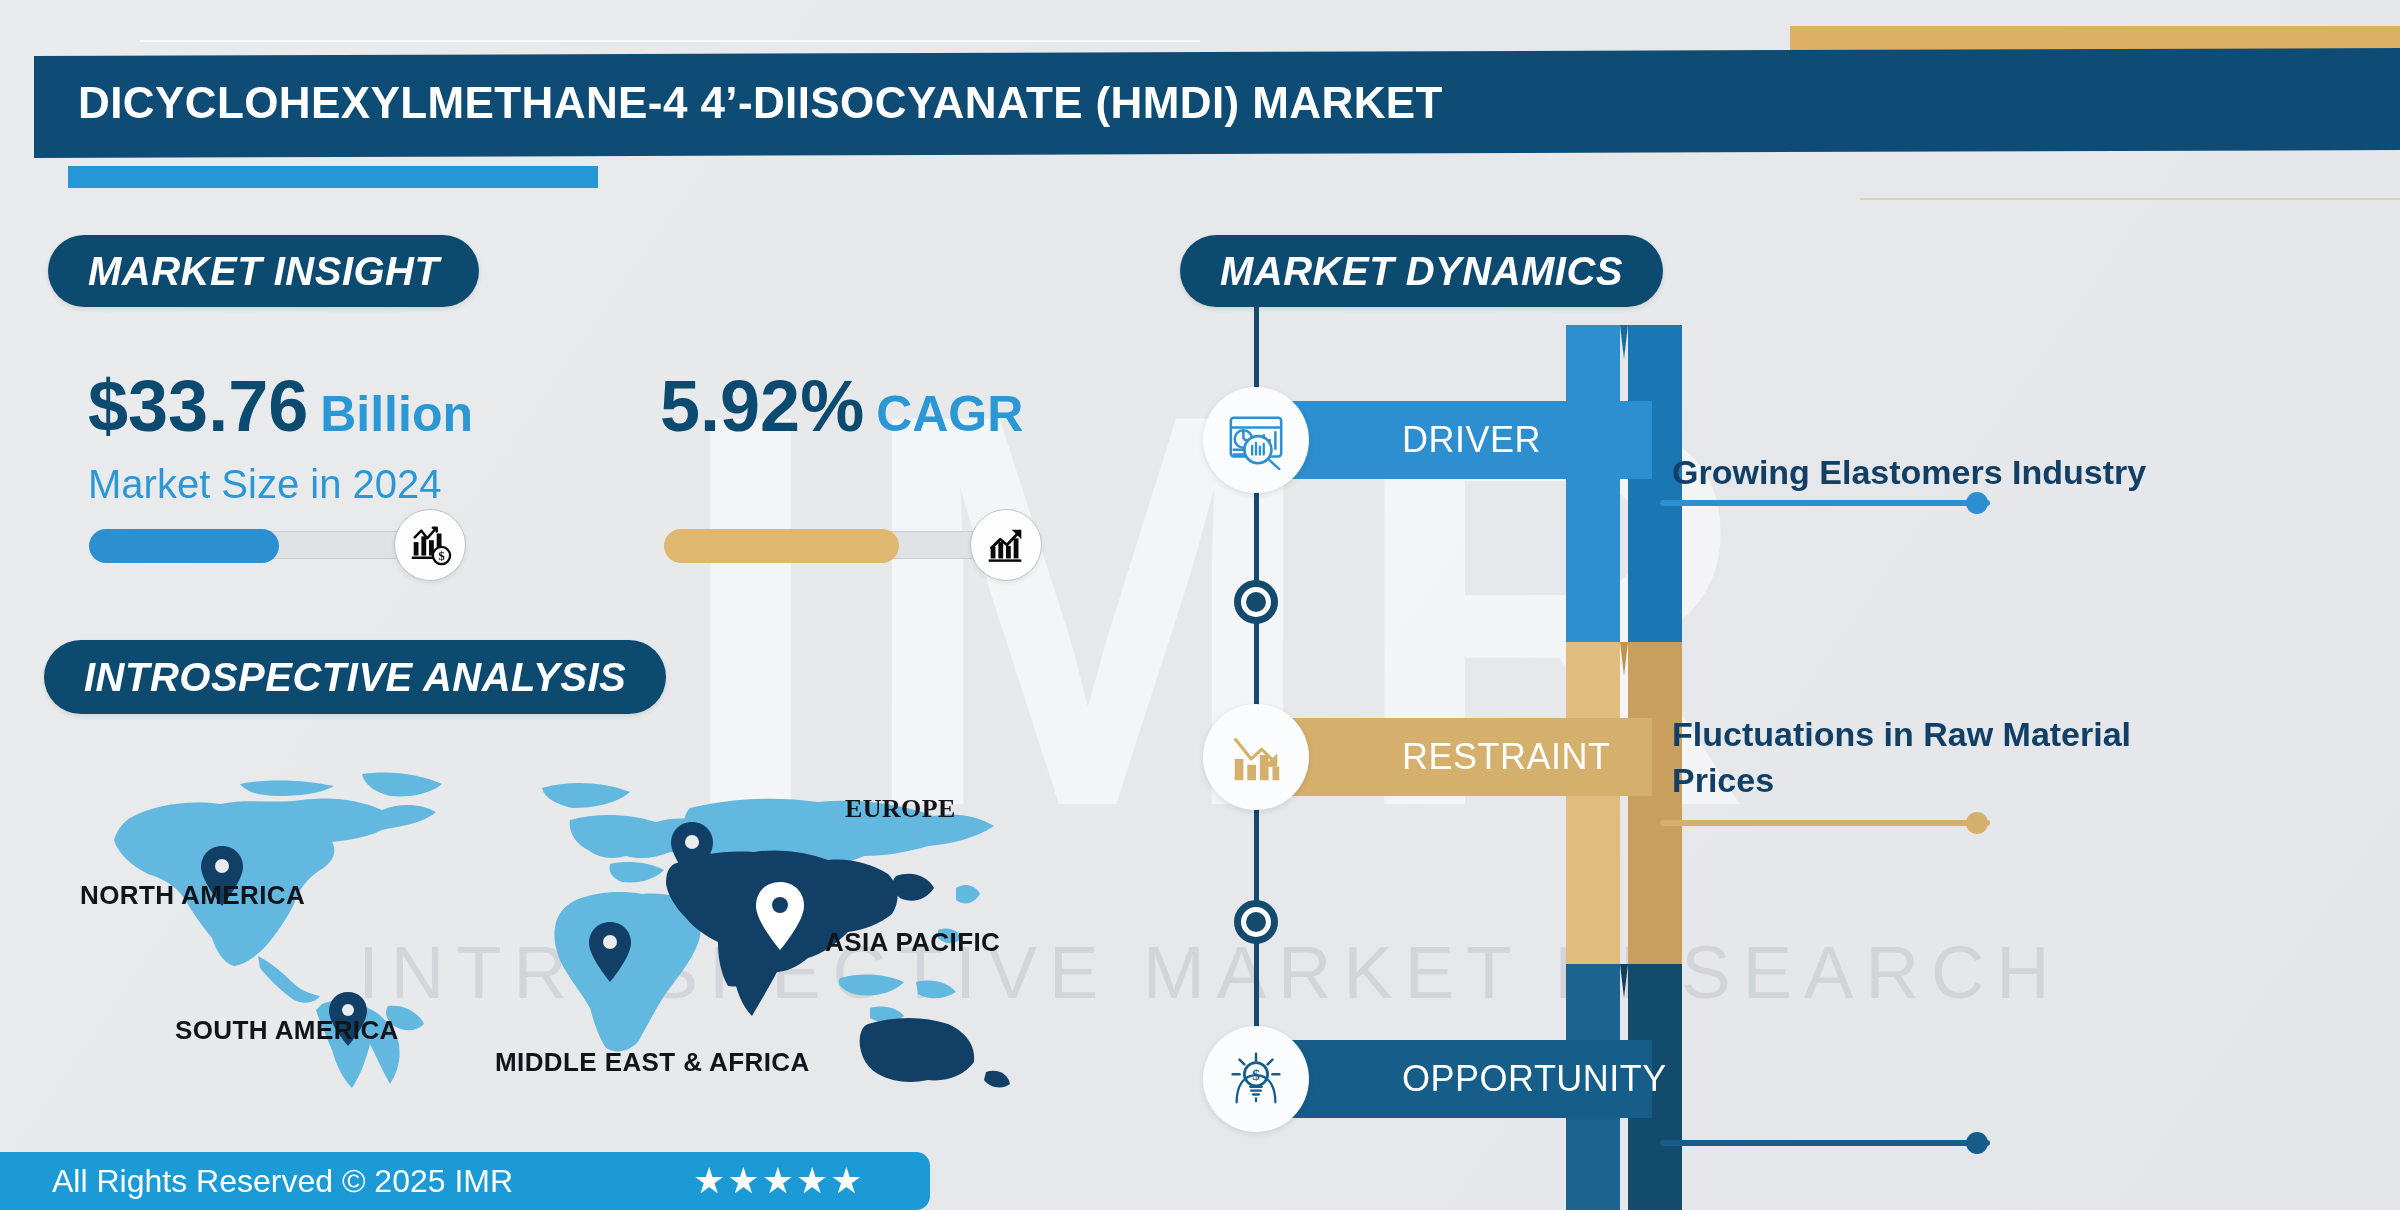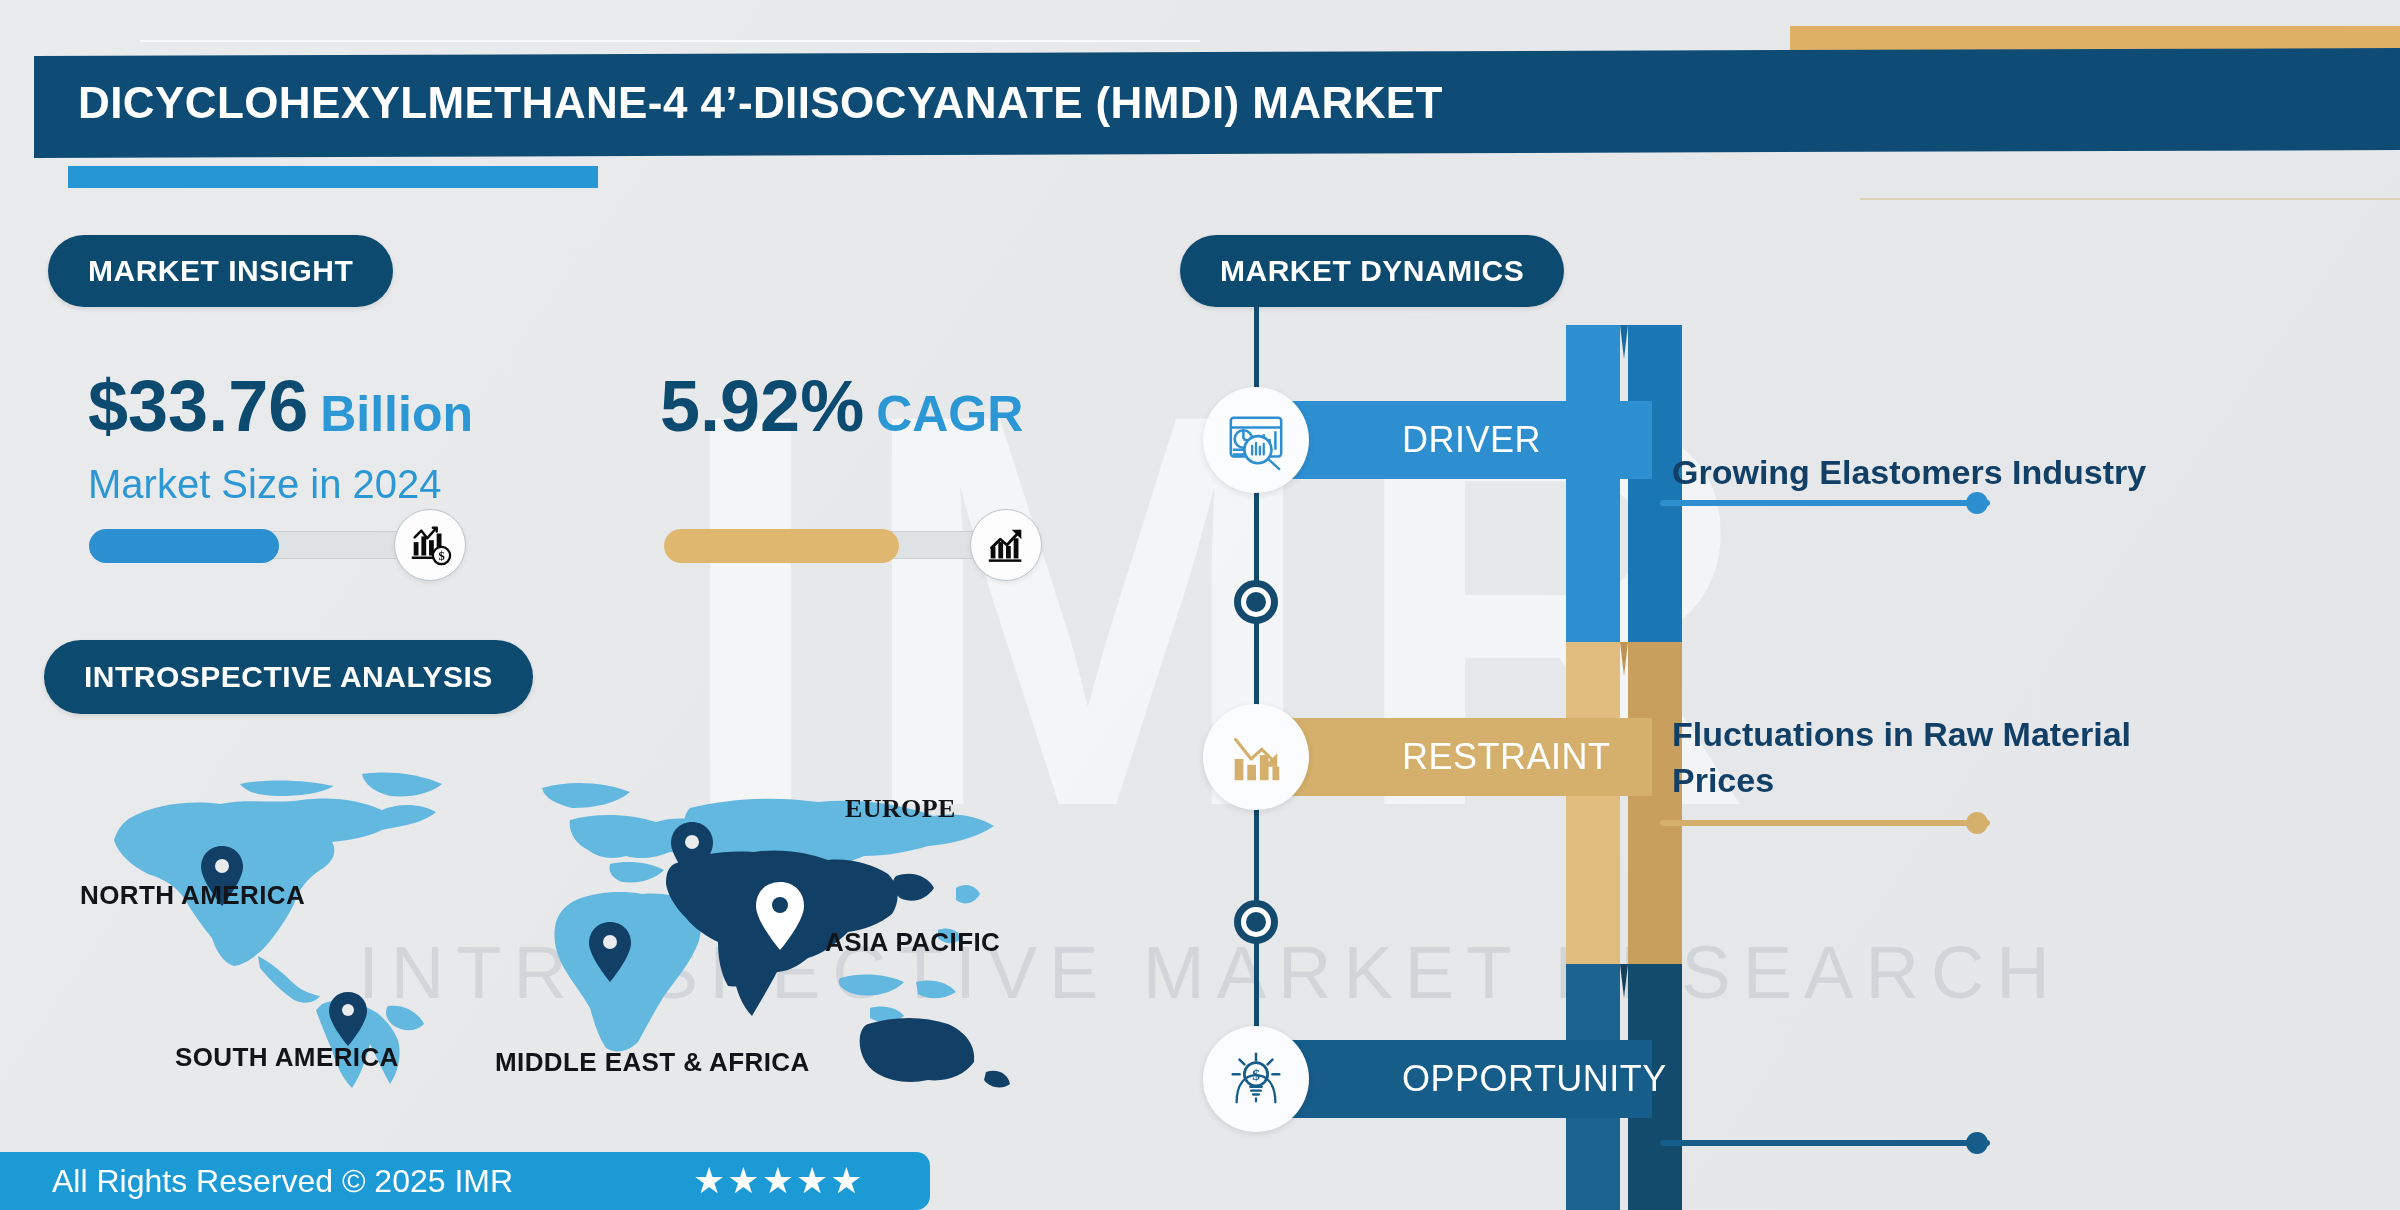--- a/index.html
+++ b/index.html
@@ -65,24 +65,25 @@
     position:absolute; left:68px; top:166px; width:530px; height:22px;
     background:#2497d4;
   }
 
   
   .pill {
     position:absolute;
     background:#0d4a70;
     border-radius:40px;
     display:flex; align-items:center; justify-content:center;
-    color:#fff; font-size:30px; font-weight:600; letter-spacing:.5px;
+    color:#fff; font-size:40px; font-weight:600; letter-spacing:.5px;
     padding:0 40px;
     white-space:nowrap;
     box-shadow:0 2px 5px rgba(0,0,0,.10);
+    font-style:italic;
   }
   #pill-insight { left:48px; top:235px; height:72px; }
   #pill-geo     { left:44px; top:640px; height:74px; }
   #pill-dynamics{ left:1180px; top:235px; height:72px; }
 
   
   .stat { position:absolute; }
   .stat .big {
     font-size:72px; font-weight:700; color:#0d4a70; white-space:nowrap;
     line-height:1;
@@ -120,21 +121,21 @@
   #icon-cagr { left:970px; top:509px; width:72px; height:72px; }
 
   
   #map-wrap { position:absolute; left:70px; top:760px; width:1070px; height:330px; }
   #map-wrap svg { width:100%; height:100%; display:block; }
   .maplabel {
     position:absolute; font-size:26px; font-weight:700; color:#111418;
     white-space:nowrap; letter-spacing:.4px;
   }
   #lbl-na  { left:80px;  top:880px; }
-  #lbl-sa  { left:175px; top:1042px; }
+  #lbl-sa  { left:175px; top:1015px; }
   #lbl-eu  { left:845px; top:794px;font-family:Liberation Serif, serif; }
   #lbl-ap  { left:825px; top:927px; }
   #lbl-mea { left:495px; top:1047px; }
 
   
   #spine {
     position:absolute; left:1254px; top:305px; width:5px; height:790px;
     background:#134a6e;
   }
   .spine-node {

